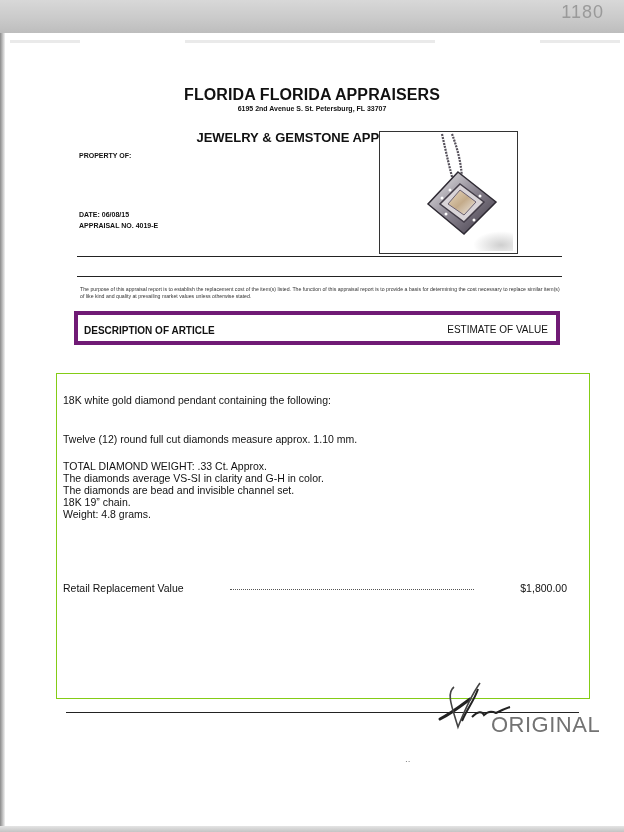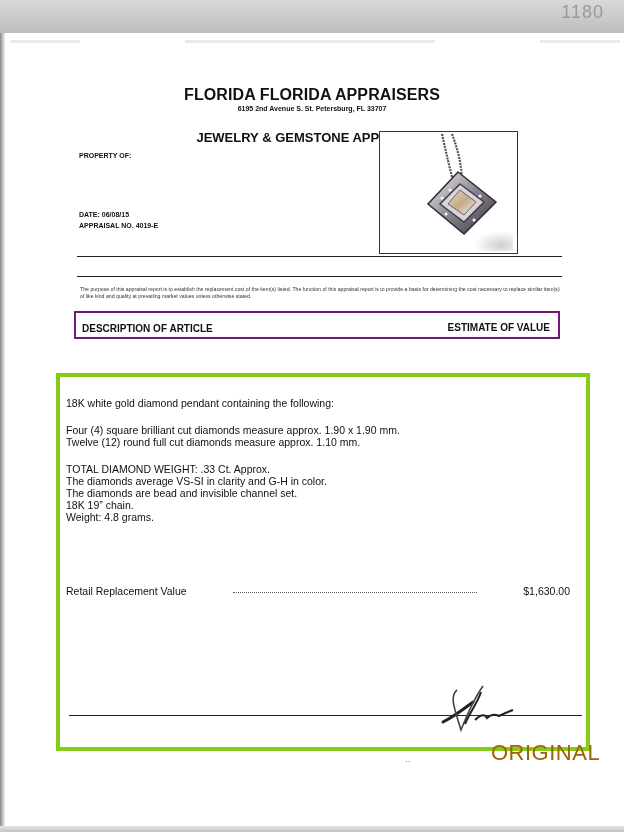--- a/index.html
+++ b/index.html
@@ -50,33 +50,33 @@
   .hline { position: absolute; height: 1px; background: #222; }
   .hl-1 { left: 77px; top: 256px; width: 485px; }
   .hl-2 { left: 77px; top: 276px; width: 485px; }
 
   .disclaimer {
     position: absolute; left: 80px; top: 286px; width: 480px;
     font-size: 5.2px; line-height: 7px; color: #333;
   }
 
   .desc-header {
-    position: absolute; left: 74px; top: 311px; width: 486px; height: 28px;
-    border: 2px solid #701a75; box-sizing: border-box;
+    position: absolute; left: 74px; top: 311px; width: 486px; height: 34px;
+    border: 4px solid #701a75; box-sizing: border-box;
   }
   .desc-header .left {
     position: absolute; left: 6px; top: 10px; font-size: 10px; font-weight: bold;
   }
   .desc-header .right {
-    position: absolute; right: 8px; top: 9px; font-size: 10px; font-weight: bold;
+    position: absolute; right: 8px; top: 9px; font-size: 10px; font-weight: normal;
   }
 
   .body-box {
-    position: absolute; left: 56px; top: 373px; width: 534px; height: 378px;
-    border: 4px solid #84cc16; box-sizing: border-box;
+    position: absolute; left: 56px; top: 373px; width: 534px; height: 326px;
+    border: 1px solid #84cc16; box-sizing: border-box;
   }
   .body-text {
     position: absolute; left: 6px; font-size: 10.5px; line-height: 12.3px; color: #111;
   }
   .bt-1 { top: 20px; }
   .bt-2 { top: 47px; }
   .bt-3 { top: 59px; }
   .bt-4 { top: 86px; }
   .bt-5 { top: 98px; }
   .bt-6 { top: 110px; }
@@ -96,21 +96,21 @@
     display: flex; align-items: baseline;
   }
   .sig-row .sig-line {
     flex: 1; border-bottom: 1px solid #222; margin-left: 3px;
   }
   .signature {
     position: absolute; left: 375px; top: 303px; width: 90px; height: 60px;
   }
 
   .stamp {
-    position: absolute; left: 491px; top: 740px; font-size: 22px; color: #a16207;
+    position: absolute; left: 491px; top: 712px; font-size: 22px; color: #737373;
     letter-spacing: 0.5px; font-family: "Liberation Sans", sans-serif;
   }
   .dots { position: absolute; left: 405px; top: 757px; font-size: 8px; color: #666; }
 </style>
 </head>
 <body>
 
 <div class="scan-top"></div>
 <div class="scan-left"></div>
 <div class="scan-bottom"></div>
@@ -160,32 +160,31 @@
 
 <div class="disclaimer">The purpose of this appraisal report is to establish the replacement cost of the item(s) listed.  The function of this appraisal report is to provide a basis for determining the cost necessary to replace similar item(s) of like kind and quality at prevailing market values unless otherwise stated.</div>
 
 <div class="desc-header">
   <span class="left">DESCRIPTION OF ARTICLE</span>
   <span class="right">ESTIMATE OF VALUE</span>
 </div>
 
 <div class="body-box">
   <div class="body-text bt-1">18K white gold diamond pendant containing the following:</div>
-  <div class="body-text bt-2">Four (4) square brilliant cut diamonds measure approx. 1.90 x 1.90 mm.</div>
   <div class="body-text bt-3">Twelve (12) round full cut diamonds measure approx. 1.10 mm.</div>
   <div class="body-text bt-4">TOTAL DIAMOND WEIGHT: .33 Ct. Approx.</div>
   <div class="body-text bt-5">The diamonds average VS-SI in clarity and G-H in color.</div>
   <div class="body-text bt-6">The diamonds are bead and invisible channel set.</div>
   <div class="body-text bt-7">18K 19” chain.</div>
   <div class="body-text bt-8">Weight: 4.8 grams.</div>
 
   <div class="retail-row">
     <span>Retail Replacement Value</span>
     <span class="leader"></span>
-    <span>$1,630.00</span>
+    <span>$1,800.00</span>
   </div>
 
   <div class="sig-row">
     <span class="sig-line"></span>
   </div>
   <svg class="signature" viewBox="0 0 90 60">
     <path d="M8 42 C 20 36, 30 28, 38 22" stroke="#222" stroke-width="3" fill="none" stroke-linecap="round"></path>
     <path d="M22 10 C 14 16, 20 30, 26 50 C 30 40, 38 20, 48 6" stroke="#444" stroke-width="1.6" fill="none"></path>
     <path d="M30 44 C 36 30, 42 24, 46 12 M 40 40 C 46 34, 50 34, 52 38 C 56 34, 60 34, 64 36 C 68 34, 72 32, 78 30" stroke="#222" stroke-width="2" fill="none"></path>
   </svg>

